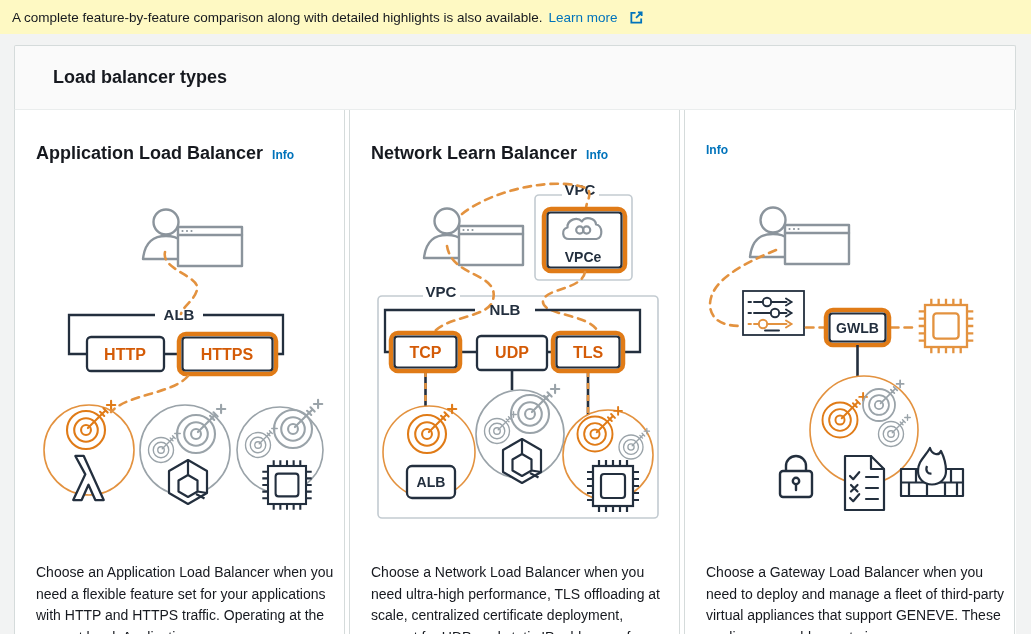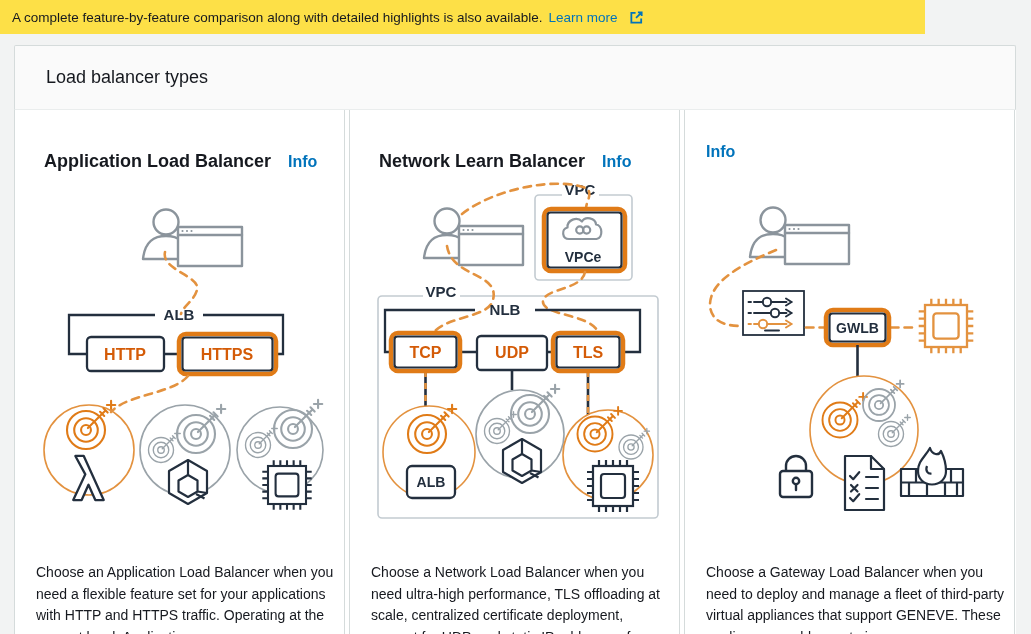--- a/index.html
+++ b/index.html
@@ -5,35 +5,35 @@
   :root{
     --page_bg:#f2f3f3; --panel_header_bg:#fafafa; --border:#d5dbdb; --header_divider:#eaeded;
     --text:#16191f; --link:#0073bb; --dark:#232f3e;
     --orange_stroke:#e07b17; --orange_line:#e3923f; --orange_text:#d45b07;
     --gray_icon:#8b949c; --gray_target:#9aa3a9; --gray_border:#c3cbd1;
   }
   *{box-sizing:border-box;}
   html,body{margin:0;padding:0;}
   body{width:1031px;height:634px;overflow:hidden;background:var(--page_bg);
        font-family:"Liberation Sans",sans-serif;color:var(--text);position:relative;}
-  .banner{position:absolute;top:0;left:0;width:925px;height:34px;background:#fde047;
+  .banner{position:absolute;top:0;left:0;width:1031px;height:34px;background:#fef9c3;
           display:flex;align-items:center;padding-left:12px;font-size:13.5px;}
   .banner .lm{color:var(--link);text-decoration:none;margin-left:6px;display:inline-flex;
           align-items:center;gap:11px;font-size:13.5px;}
   .panel{position:absolute;top:45px;left:14px;width:1002px;}
   .panel-header{background:var(--panel_header_bg);border:1px solid var(--border);
           border-bottom:1px solid var(--header_divider);height:65px;display:flex;
           align-items:center;padding-left:22px;border-radius:2px 2px 0 0;}
-  .panel-header h1{font-size:18px;font-weight:normal;margin:9px;color:var(--text);}
+  .panel-header h1{font-size:18px;font-weight:bold;margin:16px;color:var(--text);}
   .cards{display:flex;gap:4px;background:#fff;}
   .card{position:relative;width:331px;height:700px;background:#fff;
         border-left:1px solid var(--border);border-right:1px solid var(--border);}
   .card-head{position:absolute;top:33px;left:21px;display:flex;align-items:baseline;gap:9px;white-space:nowrap;}
-  .card-head h2{font-size:18px;margin:8px;font-weight:bold;color:var(--text);}
-  .info{font-size:16px;font-weight:bold;color:var(--link);text-decoration:none;}
+  .card-head h2{font-size:18px;margin:0;font-weight:bold;color:var(--text);}
+  .info{font-size:12px;font-weight:bold;color:var(--link);text-decoration:none;}
   .diagram{position:absolute;top:58px;left:0;}
   .desc{position:absolute;top:452px;left:21px;width:302px;font-size:14px;line-height:21.5px;margin:0;color:var(--text);}
   
   .st-dark{stroke:var(--dark);} .st-orange{stroke:var(--orange_stroke);}
   .st-oline{stroke:var(--orange_line);} .st-gray{stroke:var(--gray_icon);}
   .st-lgray{stroke:var(--gray_target);}
   .dash{stroke:var(--orange_line);stroke-width:2.6;stroke-dasharray:7.5 6;fill:none;stroke-linecap:round;}
   .obox{stroke:var(--orange_stroke);stroke-width:4.5;fill:#fff;}
   .dbox{stroke:var(--dark);stroke-width:2.3;fill:#fff;}
   .ibox{stroke:var(--dark);stroke-width:2.2;fill:none;}

